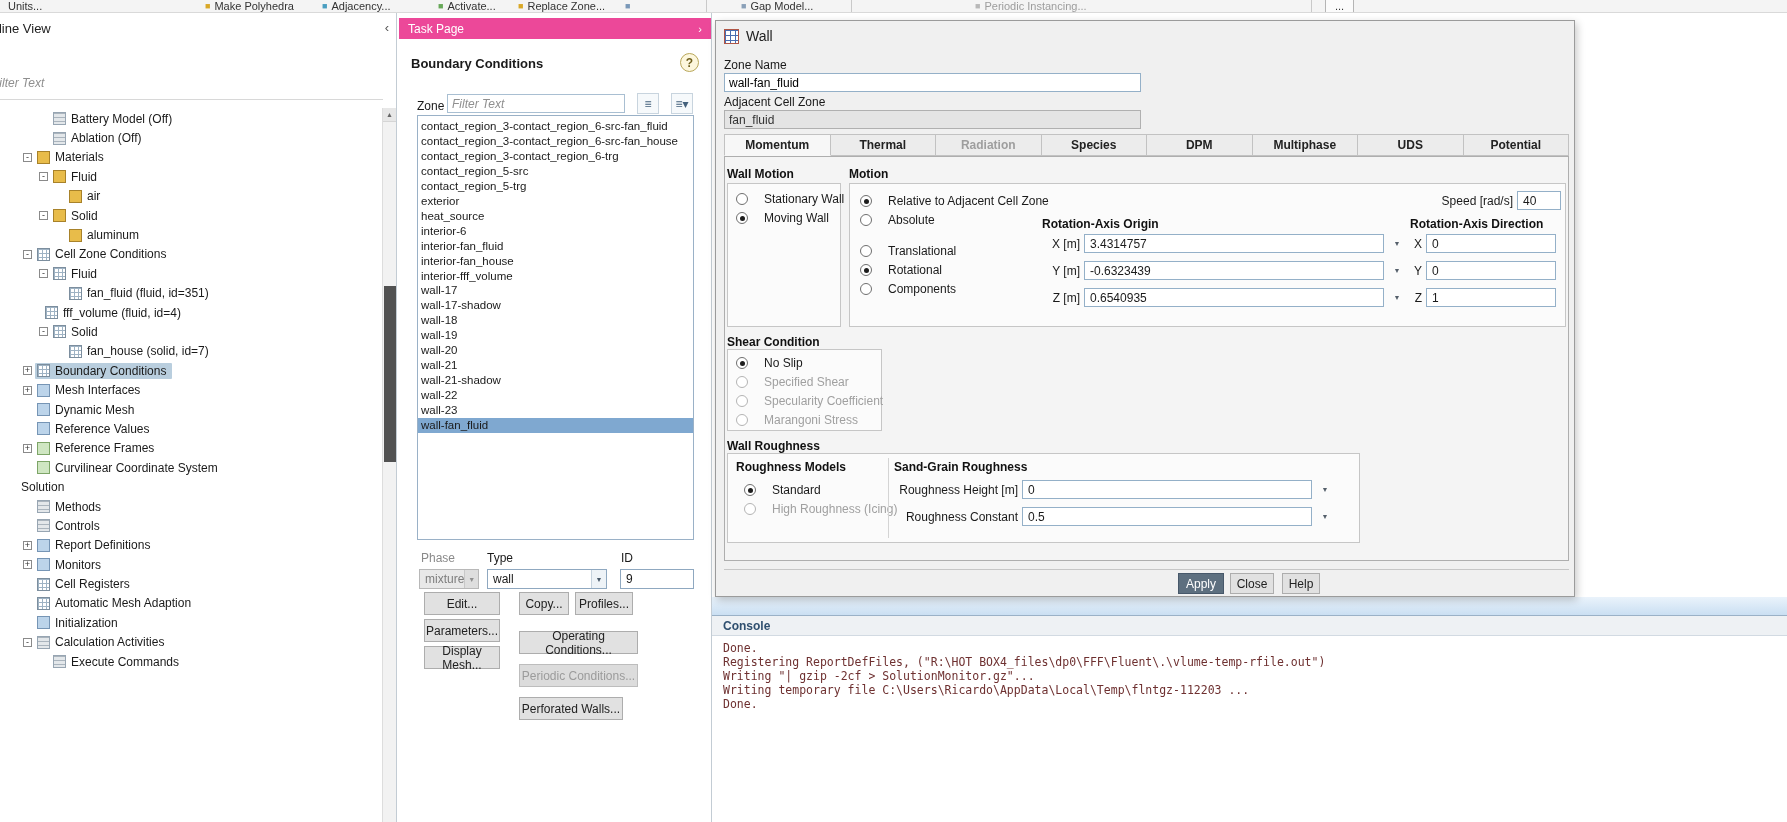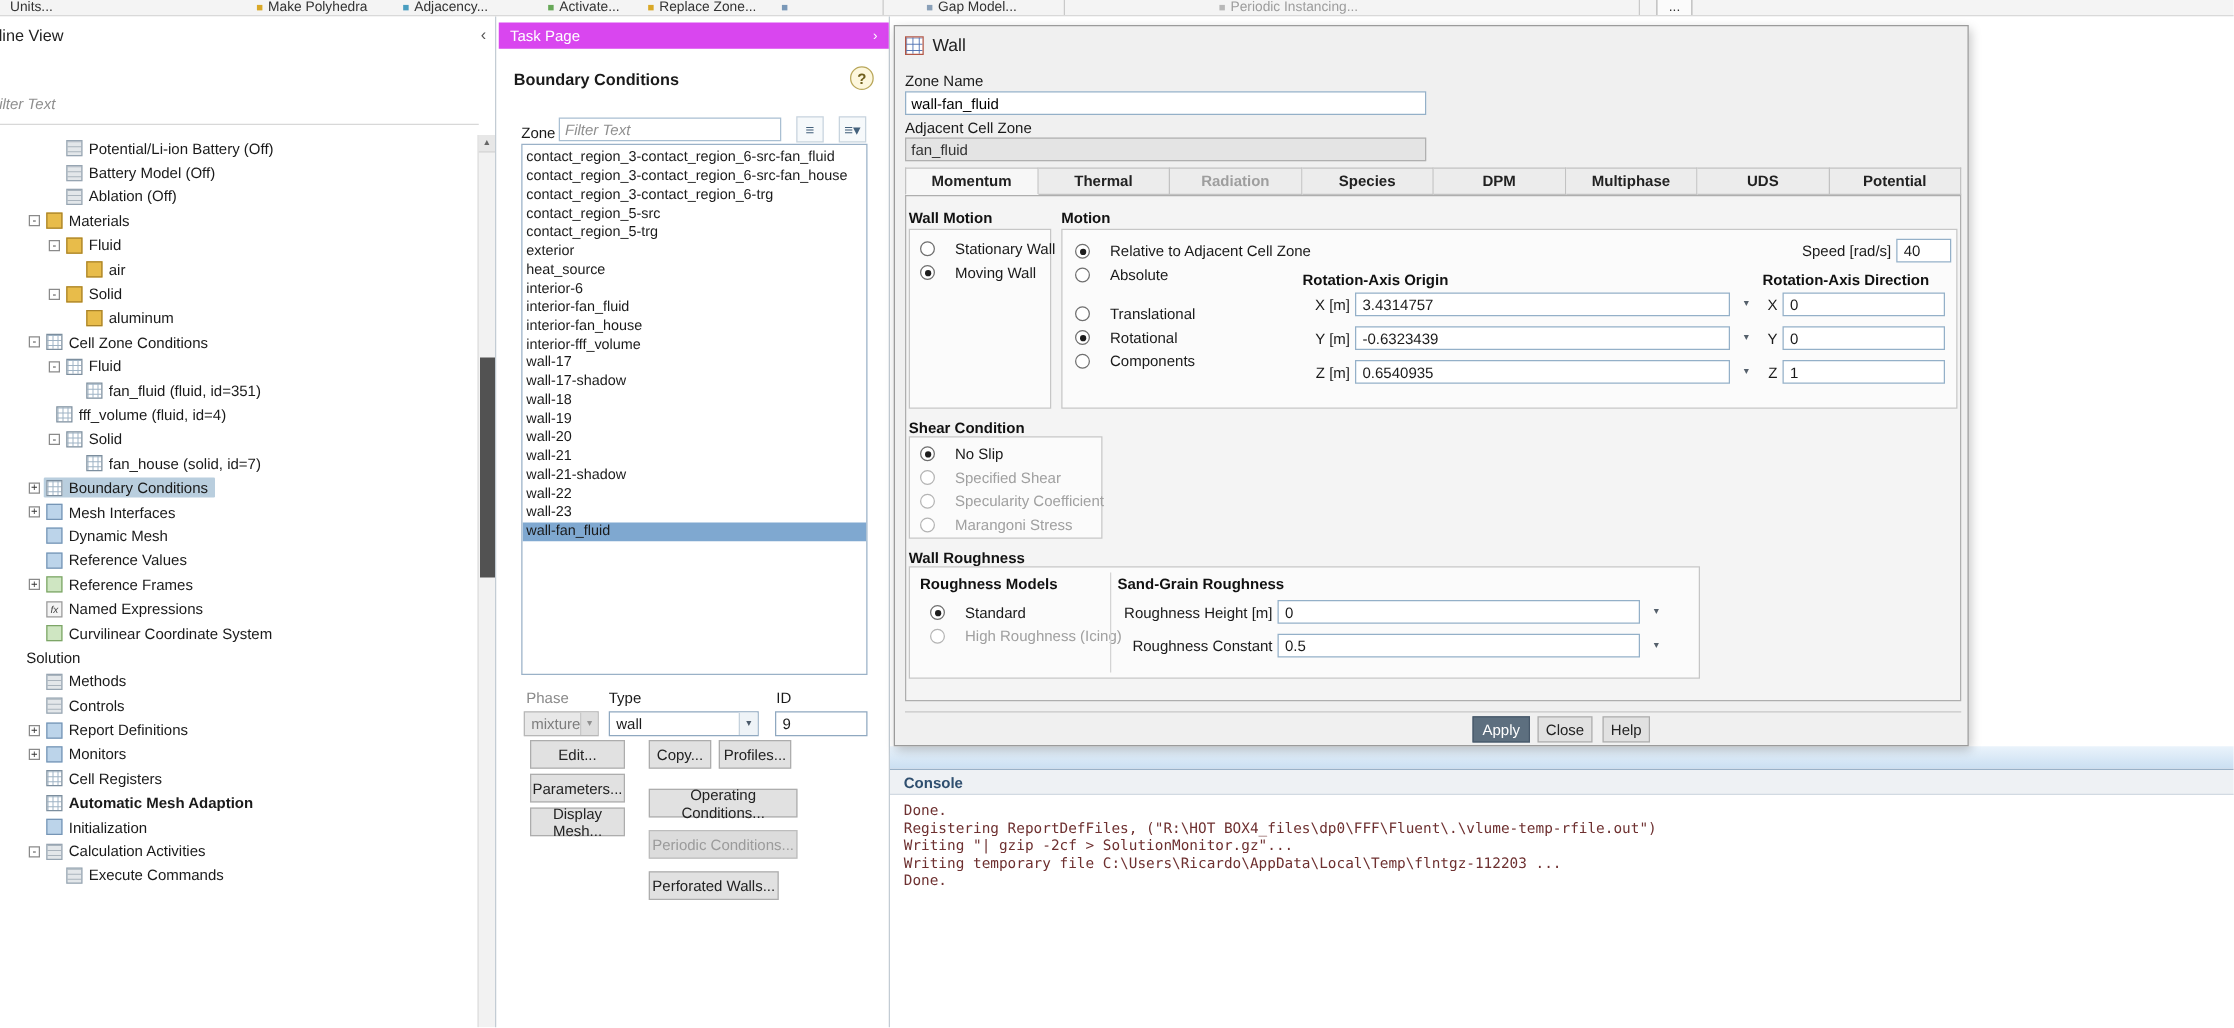--- a/index.html
+++ b/index.html
@@ -35,21 +35,21 @@
   .ic-grid{background:#fff;border-color:#7c8e9e;background-image:linear-gradient(#9fb3c4 1px,transparent 1px),linear-gradient(90deg,#9fb3c4 1px,transparent 1px);background-size:4px 4px;}
   .ic-blue{background:#bcd4ea;border-color:#7695b5;}
   .ic-green{background:#cfe6c2;border-color:#7da567;}
   .ic-fx{background:#f4f4f4;border-color:#9a9a9a;font-size:8px;font-style:italic;text-align:center;line-height:11px;color:#444;}
   .vscroll{position:absolute;right:0;top:95px;bottom:0;width:14px;background:#f2f2f2;border-left:1px solid #dddddd;}
   .vscroll-btn{height:14px;font-size:7px;color:#666;text-align:center;line-height:14px;background:#e7e7e7;border-bottom:1px solid #d5d5d5;}
   .vscroll-thumb{position:absolute;top:178px;left:1px;width:12px;height:176px;background:#525252;}
 
   
   .task{position:absolute;top:13px;left:399px;width:313px;height:809px;background:#fff;border-right:1px solid #c3ccd4;}
-  .task-header{position:absolute;top:5px;left:0;right:0;height:21px;background:#d946ef;color:#fff;display:flex;align-items:center;padding:0 9px;font-size:12px;}
+  .task-header{position:absolute;top:5px;left:0;right:0;height:21px;background:#ec4899;color:#fff;display:flex;align-items:center;padding:0 9px;font-size:12px;}
   .task-header .chev{margin-left:auto;font-size:11px;}
   .task-title{position:absolute;top:43px;left:12px;font-weight:bold;font-size:13px;}
   .help-btn{position:absolute;top:40px;left:281px;width:19px;height:19px;border-radius:50%;border:1px solid #b9a75a;background:#fdf7dd;color:#6f5f1d;font-size:12px;font-weight:bold;display:flex;align-items:center;justify-content:center;}
   .lbl{font-size:12px;color:#1a1a1a;}
   .lbl.dim{color:#8a8a8a;}
   .zone-lbl{position:absolute;top:86px;left:18px;}
   .zone-filter{position:absolute;top:81px;left:48px;width:178px;height:19px;border:1px solid #a9bfd2;background:#fff;padding:0 4px;font-size:12px;outline:none;}
   .zone-filter::placeholder{color:#8f8f8f;font-style:italic;}
   .icon-btn{position:absolute;top:80px;width:22px;height:21px;border:1px solid #c8d4de;background:#f6f9fb;color:#44617c;font-size:12px;display:flex;align-items:center;justify-content:center;}
   .zone-list{position:absolute;top:102px;left:18px;width:277px;height:425px;border:1px solid #9ab1c7;background:#fff;padding-top:3px;overflow:hidden;}
@@ -147,27 +147,20 @@
   <span class="outline-title">Outline View</span>
   <span class="outline-collapse">‹</span>
   <div class="outline-filter">
     <input placeholder="Filter Text" style="">
   </div>
   <div class="tree" id="tree">
       <div class="tree-item" style="padding-left: 36px;">
         <span class="exp-slot"></span>
         <span class="content">
           <span class="ticon ic-gray"></span>
-          <span class="tlabel">Potential/Li-ion Battery (Off)</span>
-        </span>
-      </div>
-      <div class="tree-item" style="padding-left: 36px;">
-        <span class="exp-slot"></span>
-        <span class="content">
-          <span class="ticon ic-gray"></span>
           <span class="tlabel">Battery Model (Off)</span>
         </span>
       </div>
       <div class="tree-item" style="padding-left: 36px;">
         <span class="exp-slot"></span>
         <span class="content">
           <span class="ticon ic-gray"></span>
           <span class="tlabel">Ablation (Off)</span>
         </span>
       </div>
@@ -297,27 +290,20 @@
           <span class="exp-box">+</span>
         </span>
         <span class="content">
           <span class="ticon ic-green"></span>
           <span class="tlabel">Reference Frames</span>
         </span>
       </div>
       <div class="tree-item" style="padding-left: 20px;">
         <span class="exp-slot"></span>
         <span class="content">
-          <span class="ticon ic-fx">fx</span>
-          <span class="tlabel">Named Expressions</span>
-        </span>
-      </div>
-      <div class="tree-item" style="padding-left: 20px;">
-        <span class="exp-slot"></span>
-        <span class="content">
           <span class="ticon ic-green"></span>
           <span class="tlabel">Curvilinear Coordinate System</span>
         </span>
       </div>
       <div class="tree-item" style="padding-left: 4px;">
         <span class="exp-slot"></span>
         <span class="content">
           <span class="tlabel bold">Solution</span>
         </span>
       </div>
@@ -353,21 +339,21 @@
           <span class="tlabel">Monitors</span>
         </span>
       </div>
       <div class="tree-item" style="padding-left: 20px;">
         <span class="exp-slot"></span>
         <span class="content">
           <span class="ticon ic-grid"></span>
           <span class="tlabel">Cell Registers</span>
         </span>
       </div>
-      <div class="tree-item" style="padding-left: 20px; font-weight: bold;">
+      <div class="tree-item" style="padding-left: 20px;">
         <span class="exp-slot"></span>
         <span class="content">
           <span class="ticon ic-grid"></span>
           <span class="tlabel">Automatic Mesh Adaption</span>
         </span>
       </div>
       <div class="tree-item" style="padding-left: 20px;">
         <span class="exp-slot"></span>
         <span class="content">
           <span class="ticon ic-blue"></span>

